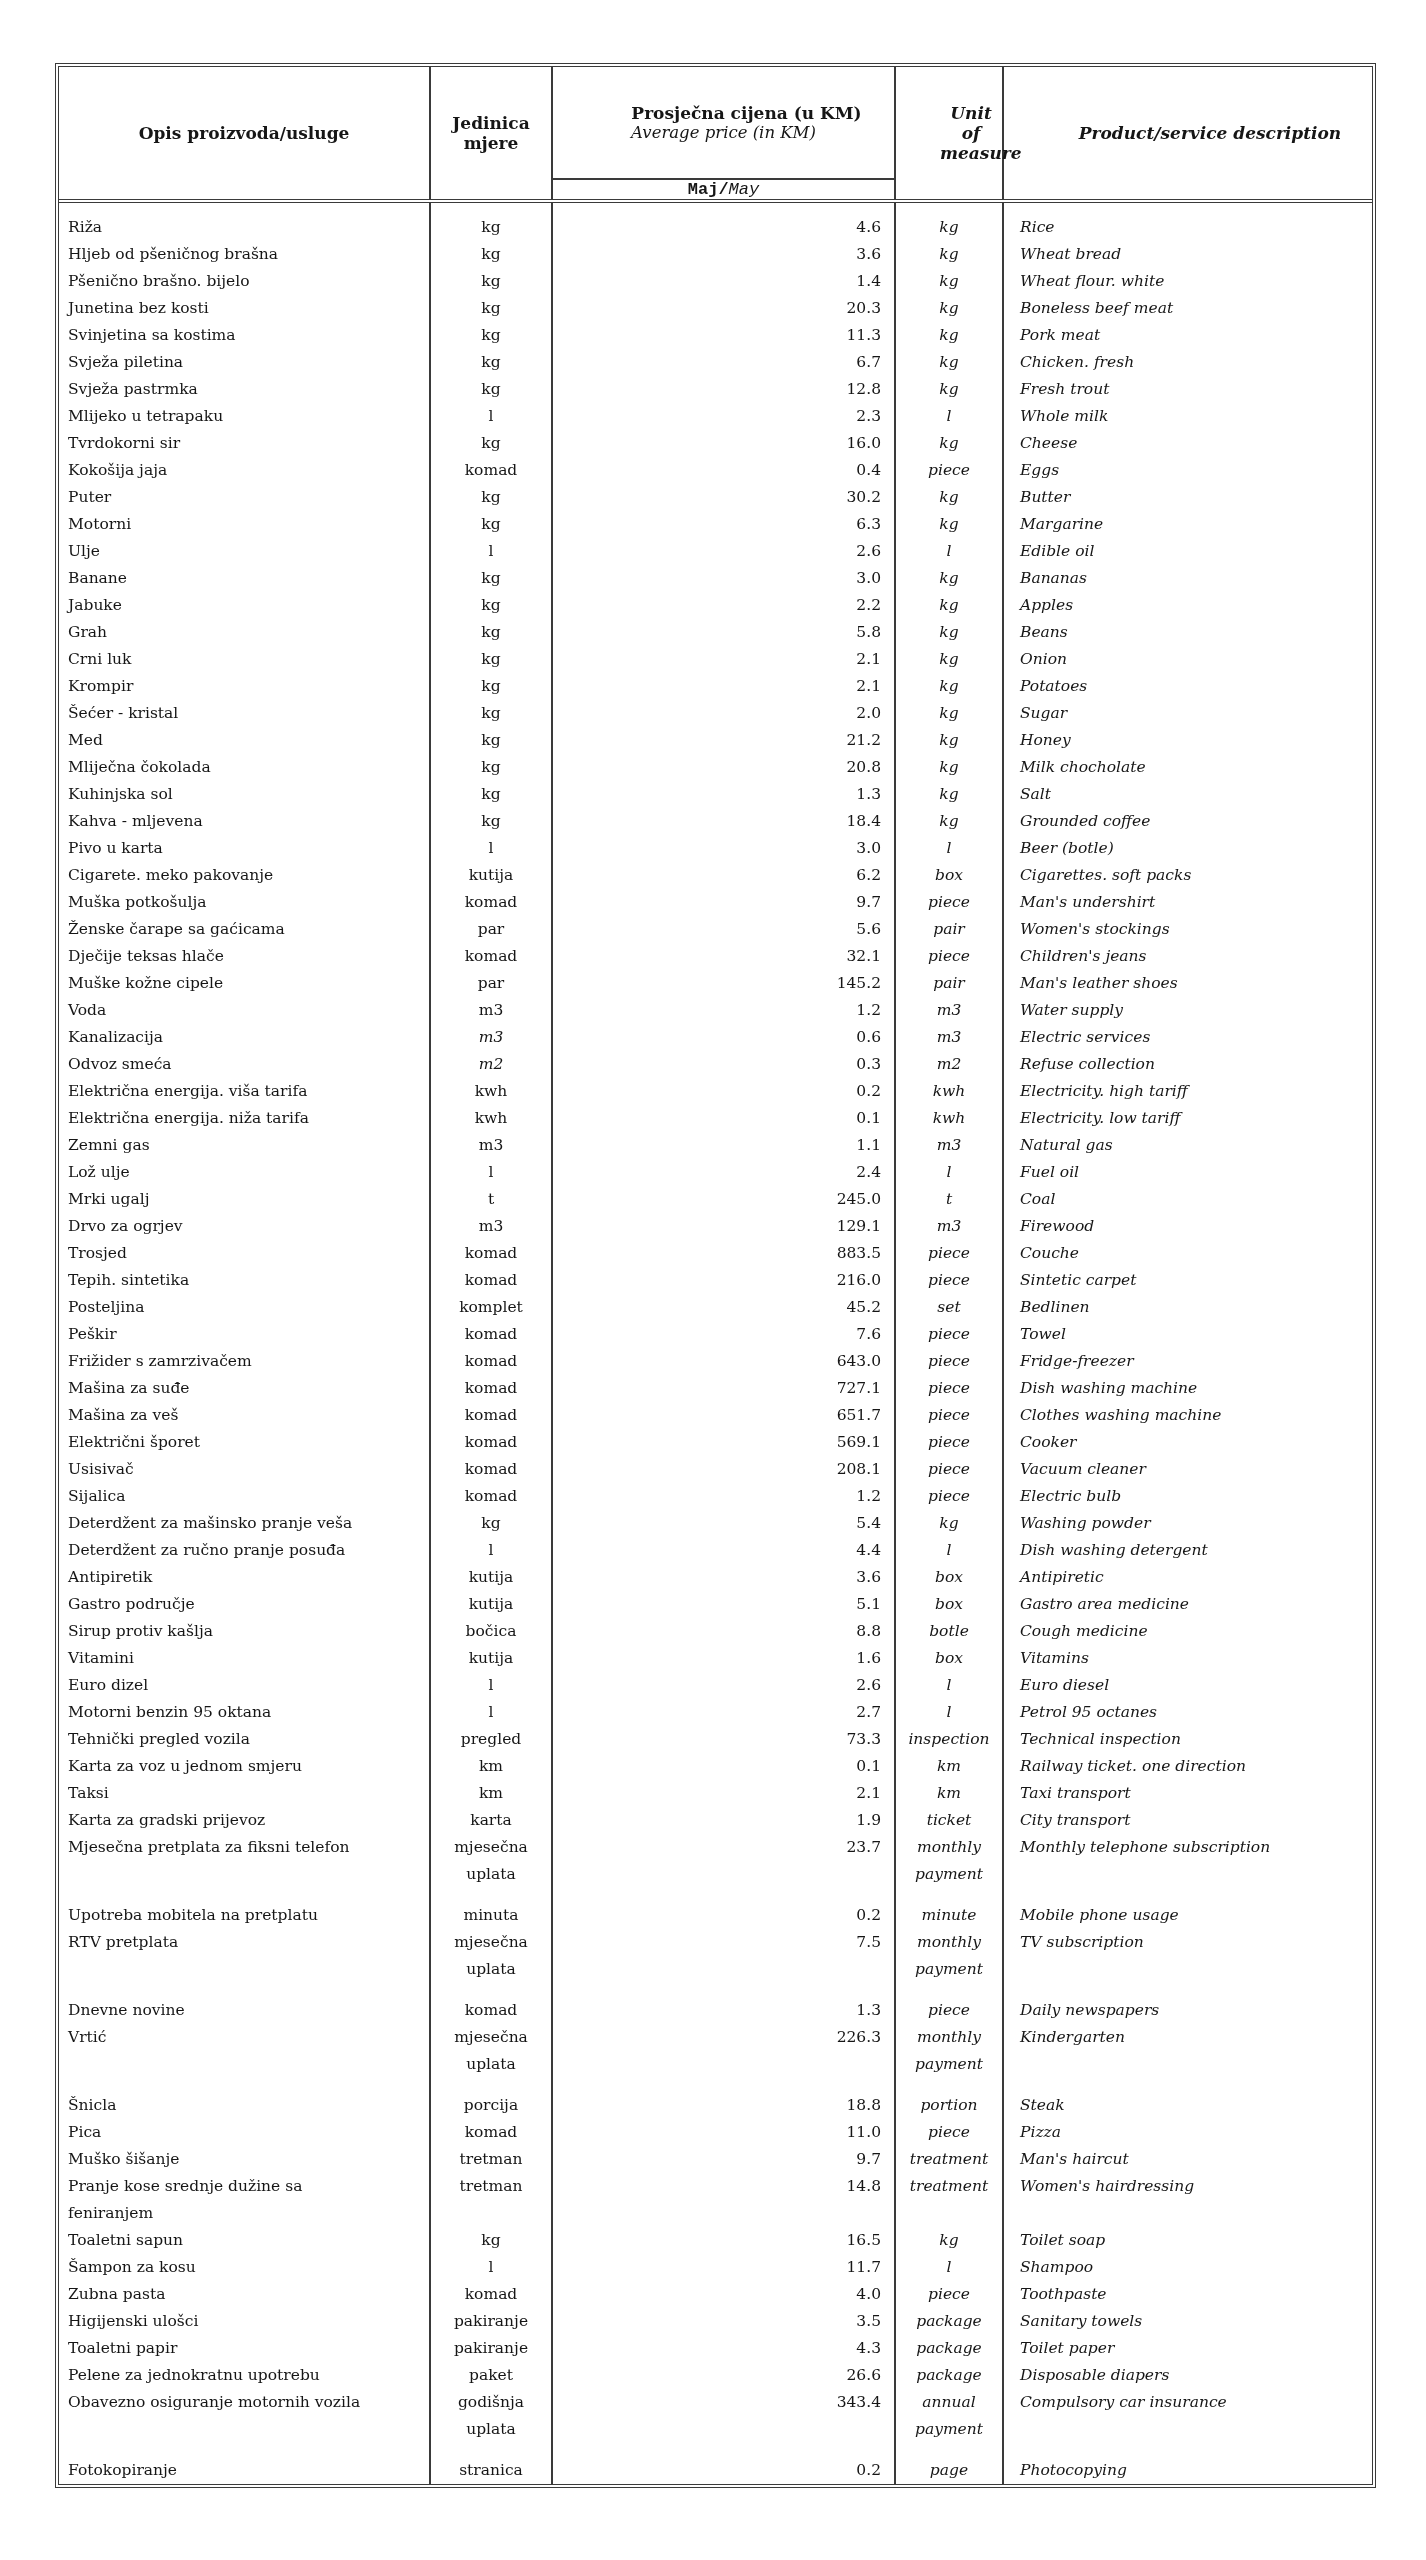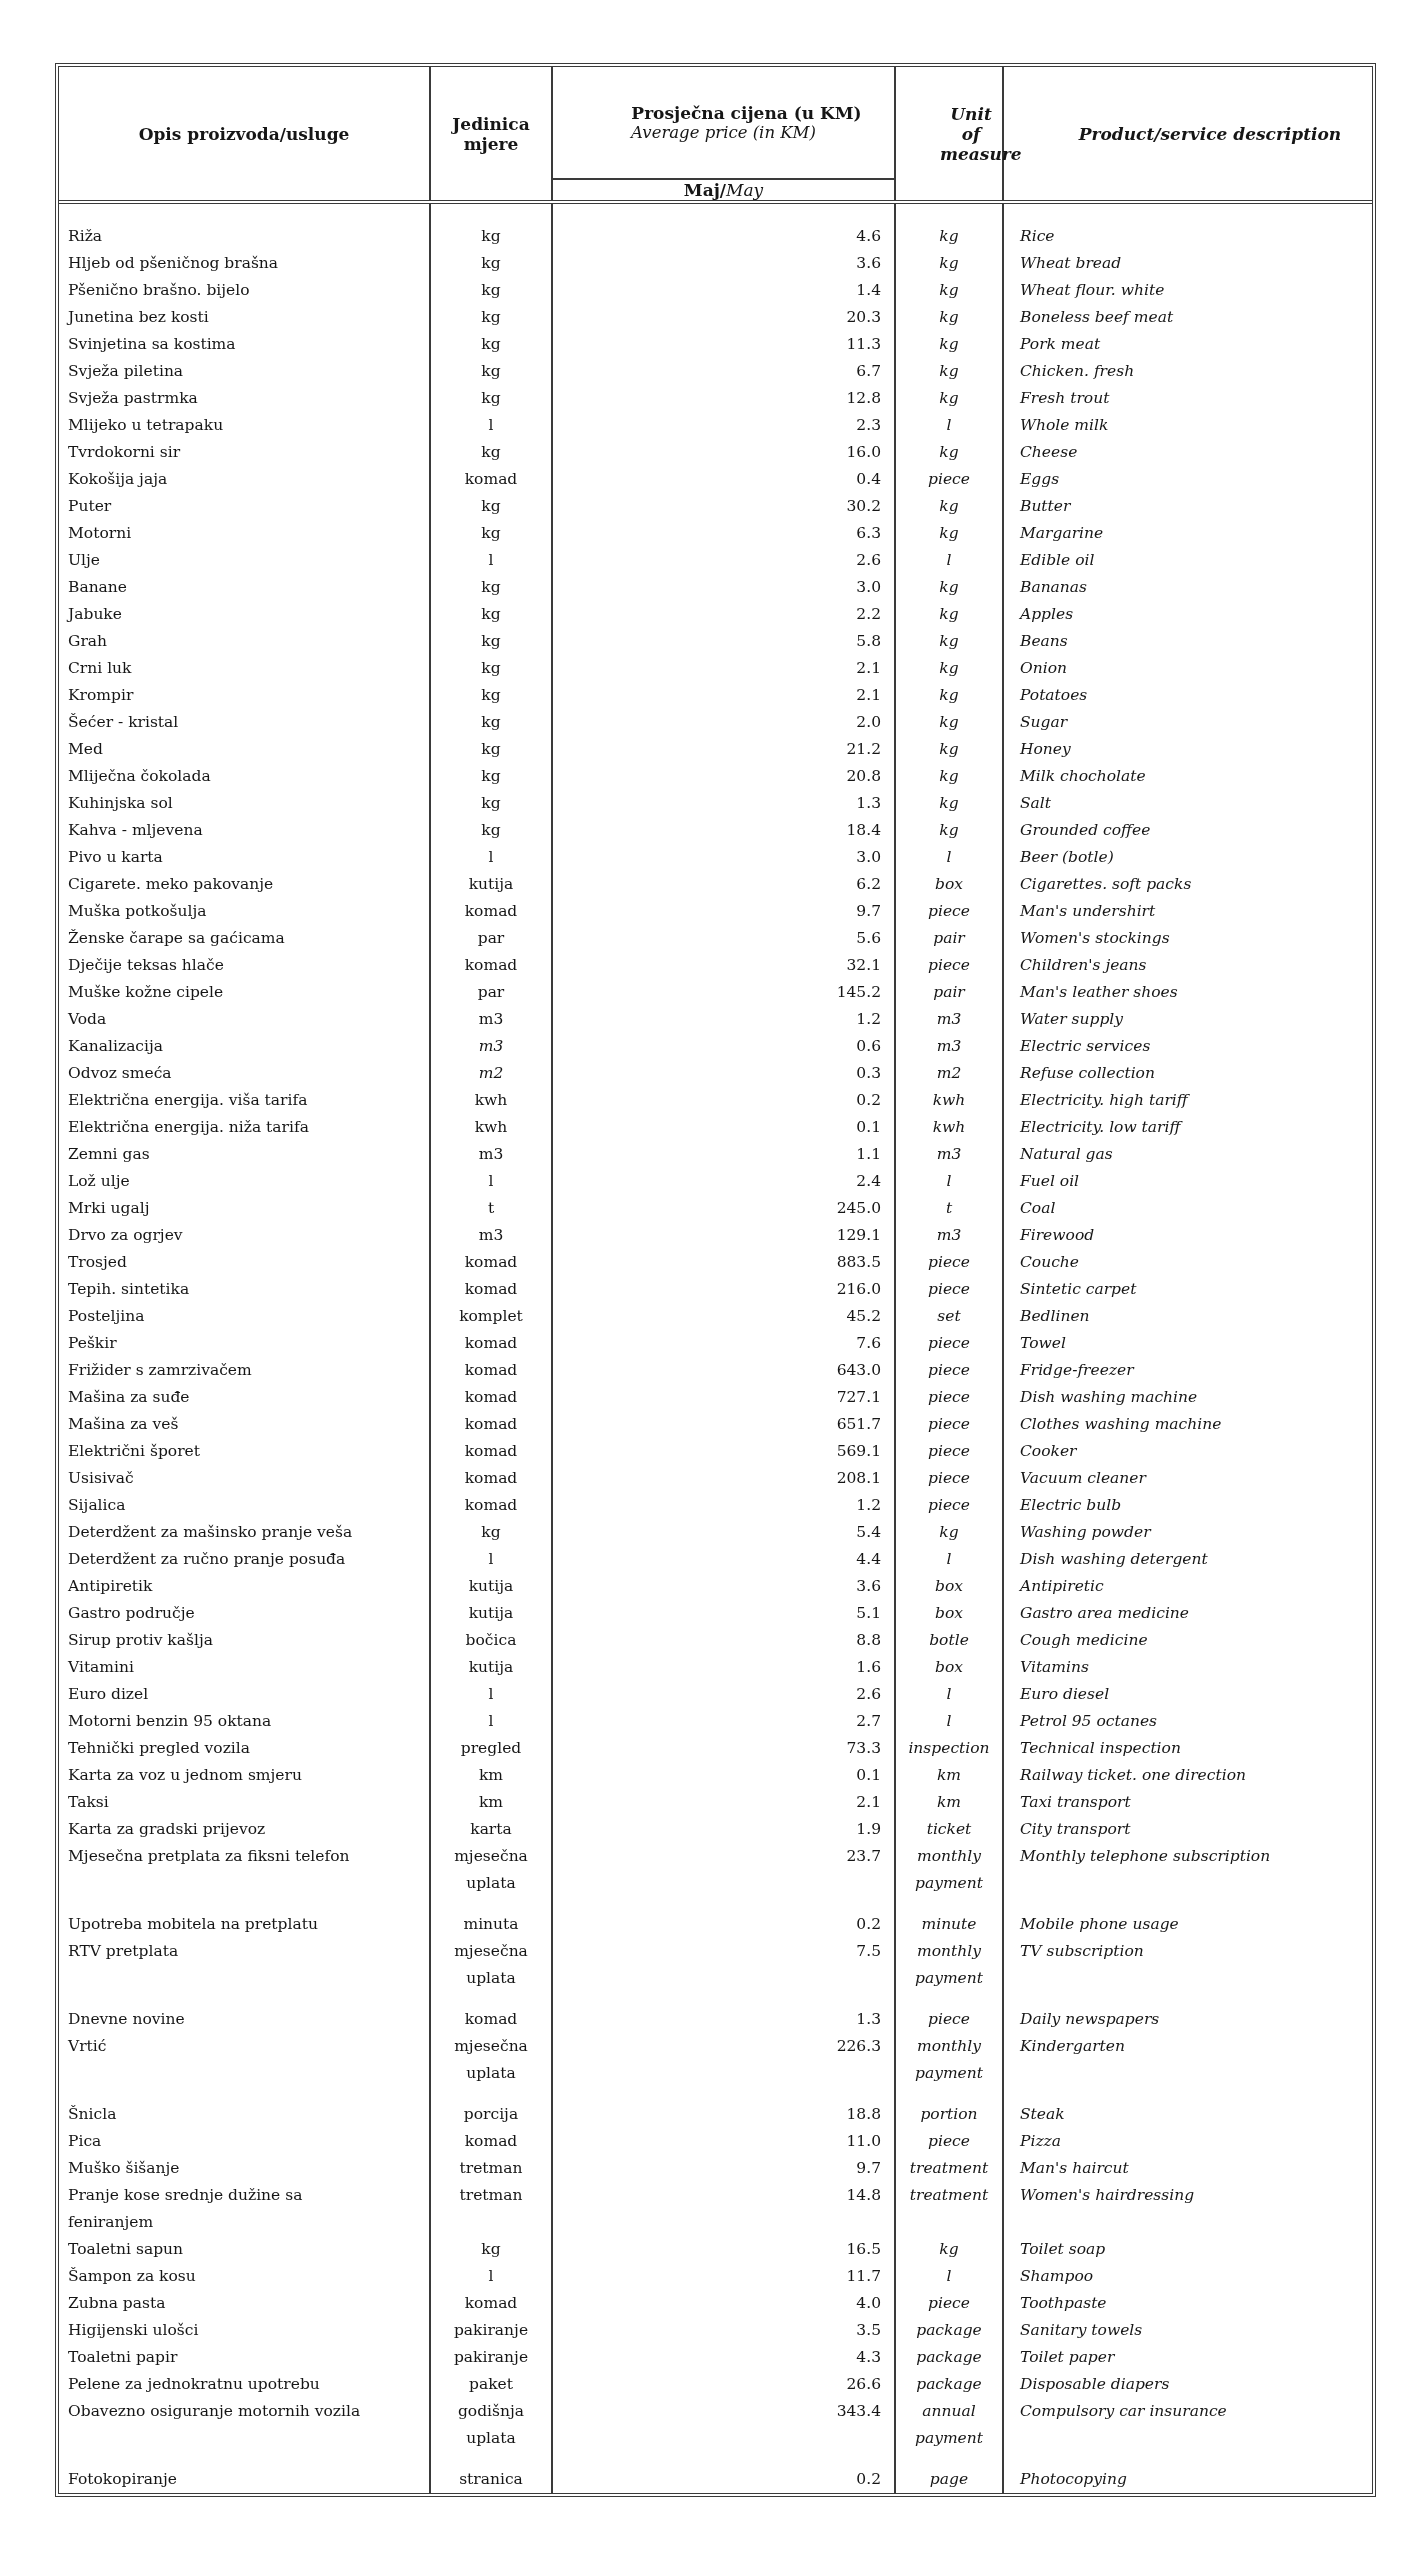--- a/index.html
+++ b/index.html
@@ -38,37 +38,37 @@
   
   thead th {
     padding: 0;
     font-size: 17px;
     font-weight: bold;
     text-align: center;
     vertical-align: middle;
     border-bottom: 4px double var(--border);
   }
   thead tr.hrow1 th { height: 112px; }
-  thead tr.hrow2 th { height: 20px; }
+  thead tr.hrow2 th { height: 20px; font-family: Liberation Mono, monospace; }
   th.th-sep { border-left: 2px solid var(--border); }
   th.th-price { border-bottom: 2px solid var(--border); }
   th.th-price .b { font-weight: bold; margin-left: 46px; }
   th.th-price .i { font-weight: normal; font-style: italic; font-size: 16.5px; }
   th.th-en { font-style: italic; padding-left: 44px; }
   th.th-month { border-left: 2px solid var(--border); border-right: 2px solid var(--border); }
   th.th-month .b { font-weight: bold; font-style: normal; }
   th.th-month .i { font-weight: normal; font-style: italic; }
   
   tbody td {
     padding: 0;
     font-size: 15.5px;
     line-height: 27px;
     vertical-align: top;
   }
-  tbody tr:first-child td { padding-top: 19px; }
+  tbody tr:first-child td { padding-top: 11px; }
   tbody td + td { border-left: 2px solid var(--border); }
   td.c-name  { padding-left: 9px;  white-space: pre-line; }
   td.c-unit  { text-align: center; white-space: pre-line; }
   td.c-price { text-align: right; padding-right: 13px; }
   td.c-unit-en { text-align: center; font-style: italic; white-space: pre-line; }
   td.c-desc  { padding-left: 16px; font-style: italic; }
   tr.tall td { padding-bottom: 14px; }
   td.c-unit.it { font-style: italic; }
 </style>
 </head>

